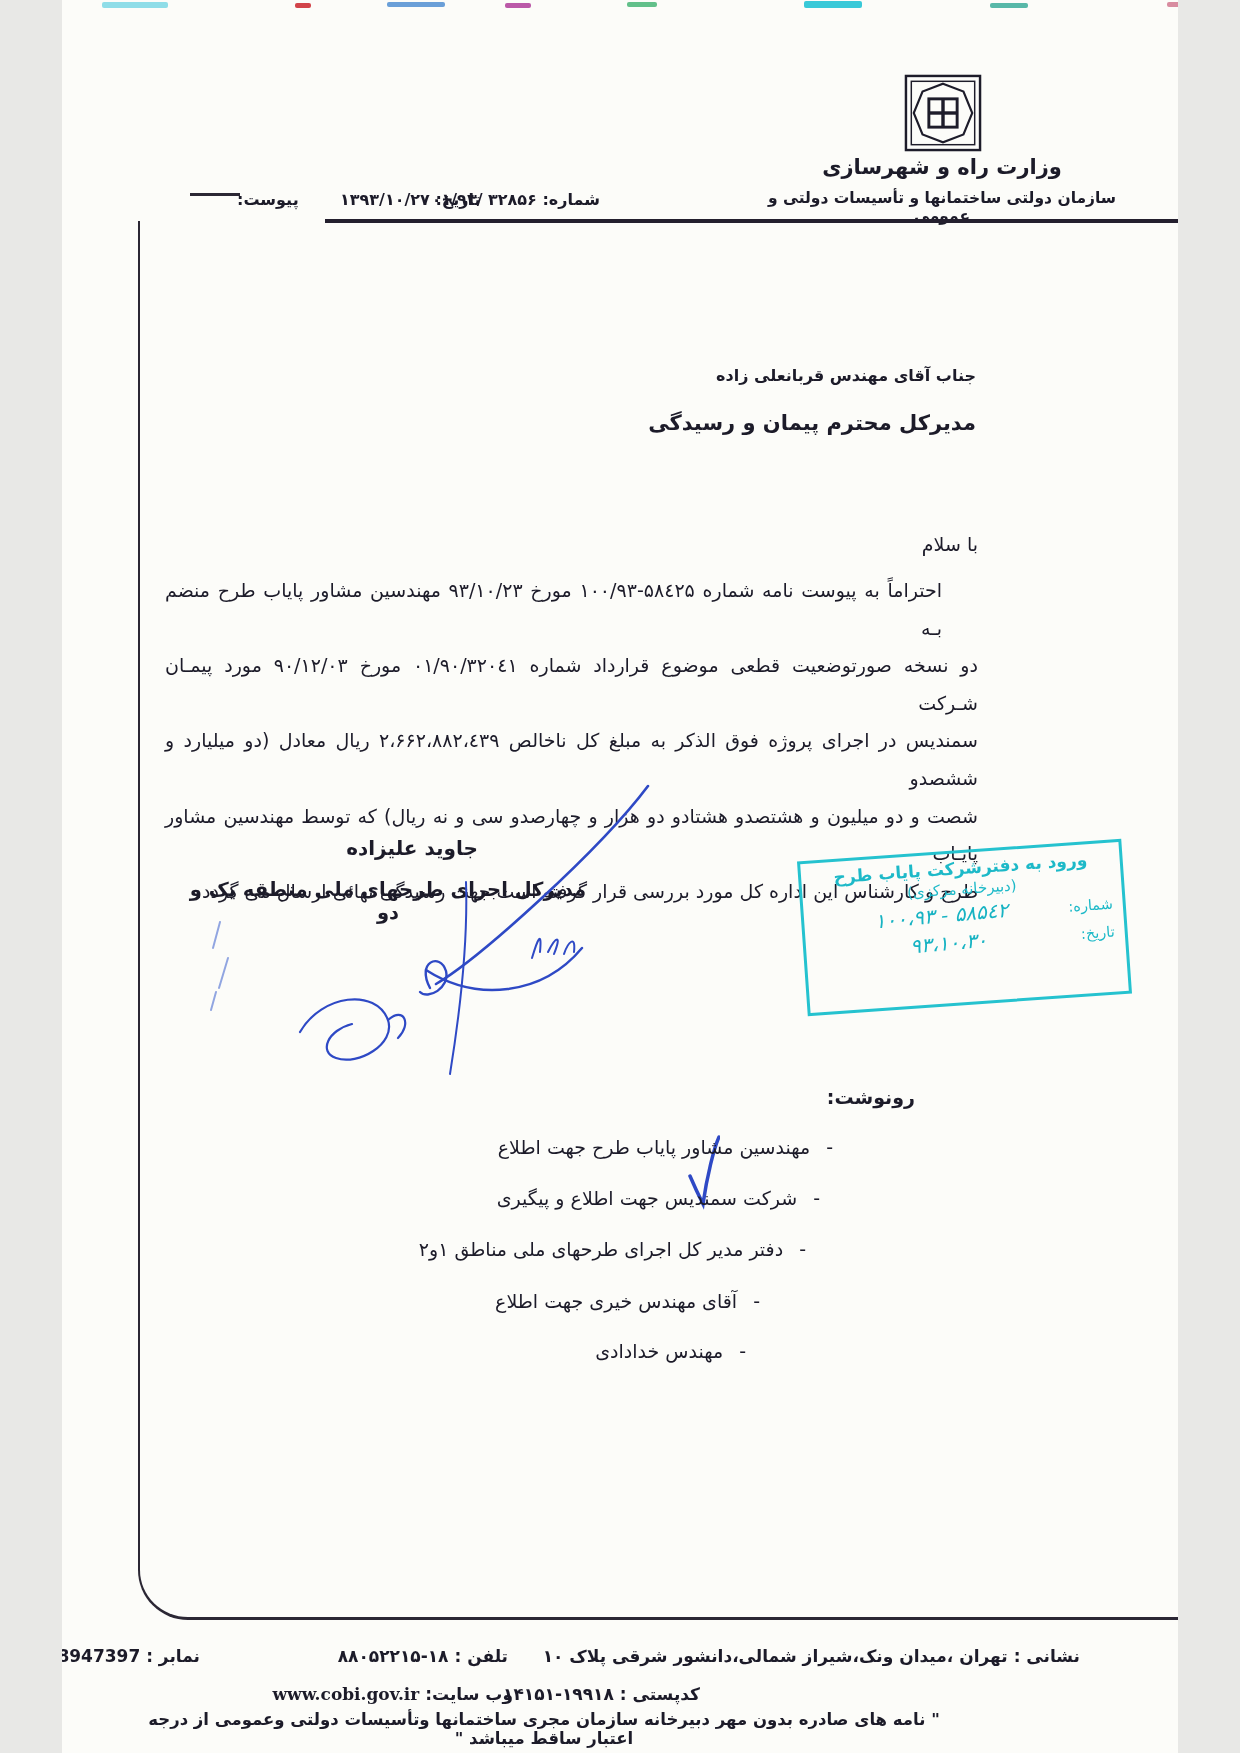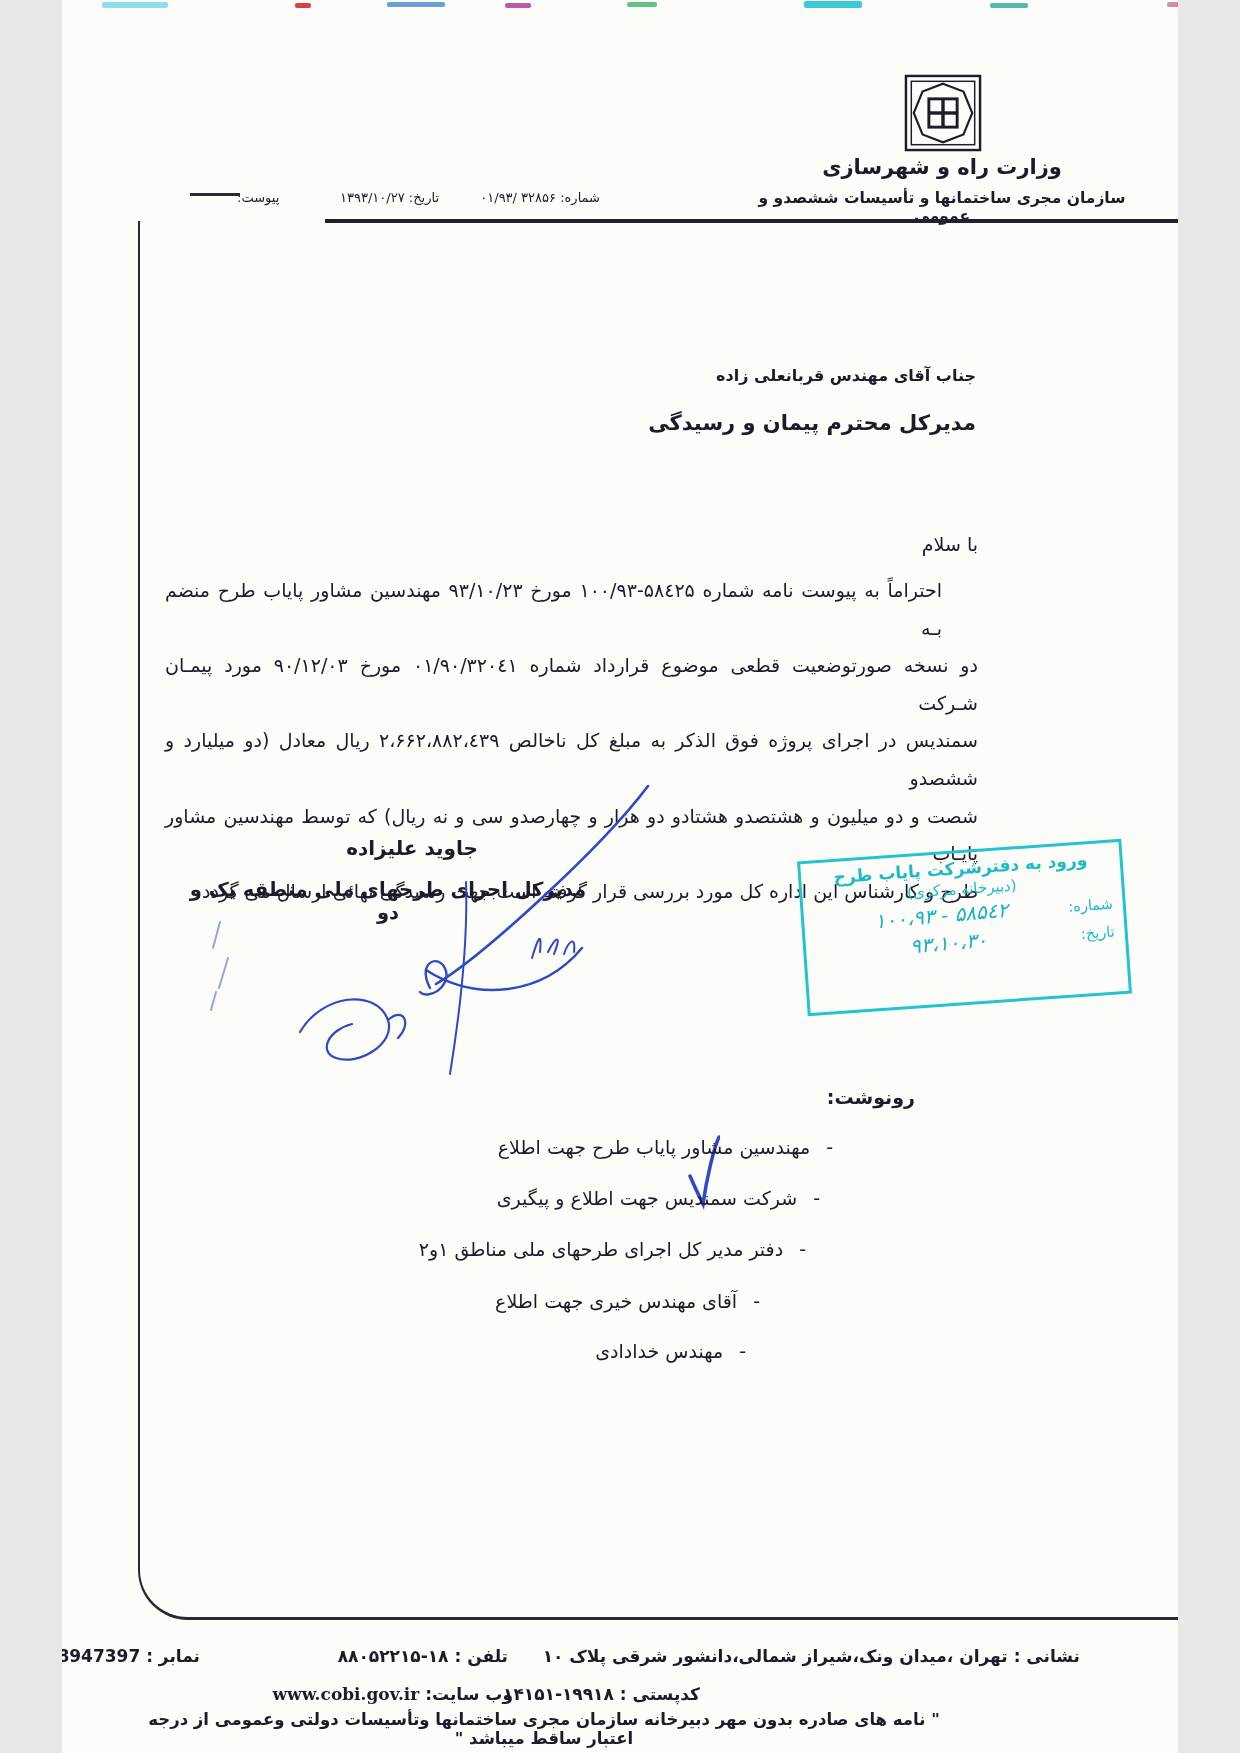--- a/index.html
+++ b/index.html
@@ -13,21 +13,21 @@
     color:#1c1b29;
     overflow:hidden;
   }
   .abs{position:absolute;}
   .num{direction:ltr;unicode-bidi:isolate;}
   
   .artifact{position:absolute;border-radius:2px;}
   
   .ministry{top:155px;left:700px;width:360px;text-align:center;font-size:21px;font-weight:bold;letter-spacing:.5px;}
   .org{top:189px;left:680px;width:400px;text-align:center;font-size:15.5px;font-weight:bold;}
-  .meta{top:190px;font-size:13px;font-weight:normal;white-space:nowrap;}
+  .meta{top:190px;font-size:16px;font-weight:bold;white-space:nowrap;}
   
   .frame{
     left:76px;top:221px;width:1087px;height:1396px;
     border-left:2.5px solid #2b2734;
     border-right:2.5px solid #2b2734;
     border-bottom:3px solid #2b2734;
     border-radius:0 0 50px 50px;
   }
   .topline{left:263px;top:219px;width:902px;height:4px;background:#241f2e;}
   .topdash{left:128px;top:193px;width:50px;height:3px;background:#2b2734;}
@@ -89,21 +89,21 @@
     <svg width="78" height="82" viewBox="0 0 80 82">
       <rect x="2" y="3" width="76" height="76" fill="none" stroke="#1d1c2a" stroke-width="2.5"></rect>
       <rect x="7.5" y="8.5" width="65" height="65" fill="none" stroke="#1d1c2a" stroke-width="1.5"></rect>
       <polygon points="40,11 61,19 70,41 61,63 40,71 19,63 10,41 19,19" fill="none" stroke="#1d1c2a" stroke-width="2.2"></polygon>
       <rect x="25.5" y="26.5" width="29" height="29" fill="none" stroke="#1d1c2a" stroke-width="3"></rect>
       <line x1="40" y1="26.5" x2="40" y2="55.5" stroke="#1d1c2a" stroke-width="3.5"></line>
       <line x1="25.5" y1="41" x2="54.5" y2="41" stroke="#1d1c2a" stroke-width="3.5"></line>
     </svg>
   </div>
   <div class="abs ministry">وزارت راه و شهرسازی</div>
-  <div class="abs org">سازمان مجری ساختمانها و تأسیسات ششصدو و عمومی</div>
+  <div class="abs org">سازمان دولتی ساختمانها و تأسیسات دولتی و عمومی</div>
 
   <div class="abs meta" style="right:578px;">
     <span>شماره:</span>
     <span class="num" dir="ltr">۰۱/۹۳/ ۳۲۸۵۶</span>
   </div>
   <div class="abs meta" style="right:810px;right:auto;left:278px;">
     <span>تاریخ:</span>
     <span class="num" dir="ltr">۱۳۹۳/۱۰/۲۷</span>
   </div>
   <div class="abs meta" style="left:175px;">

